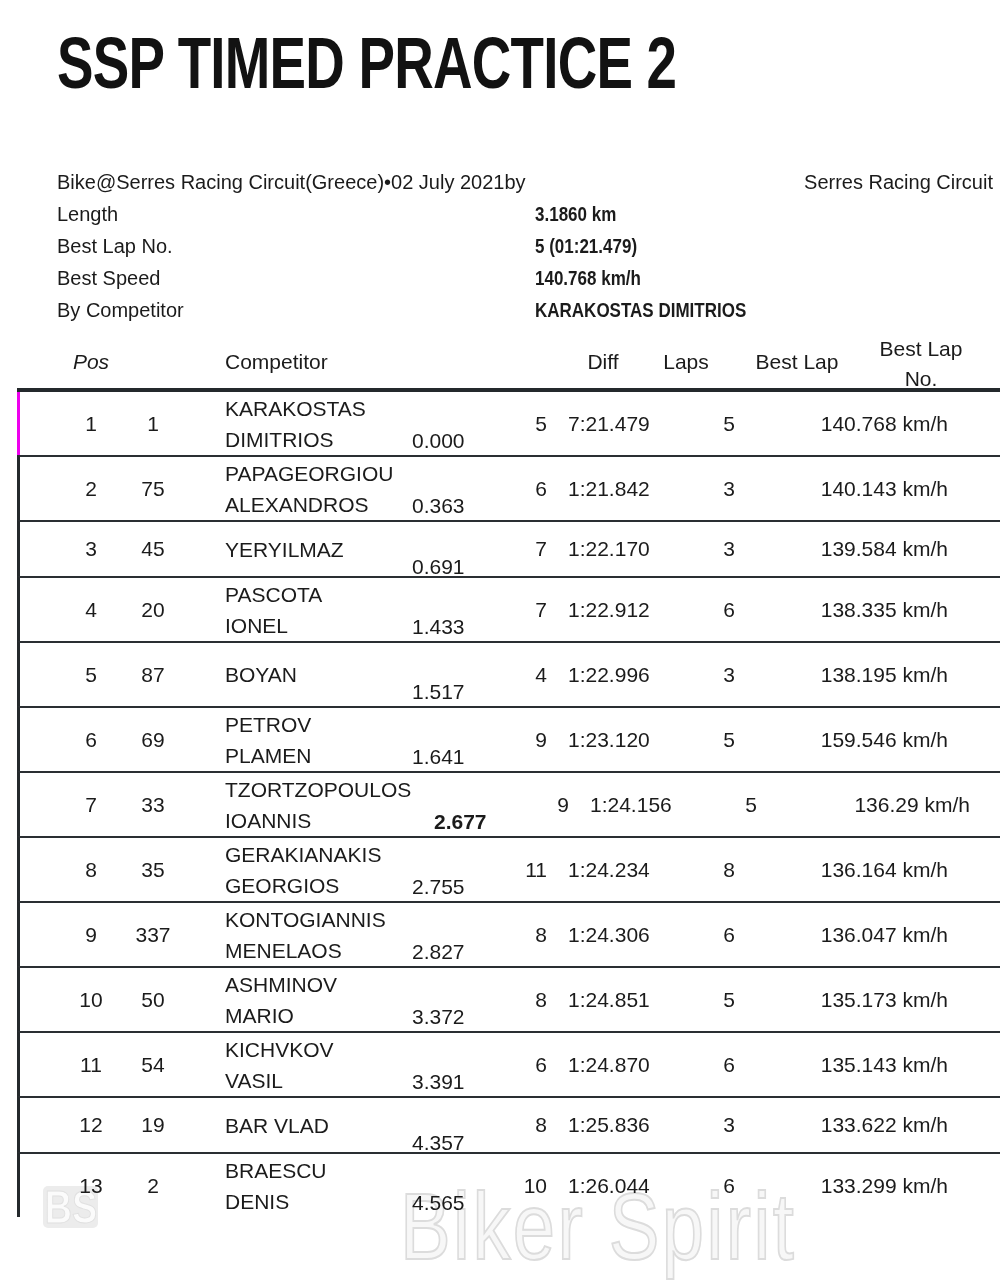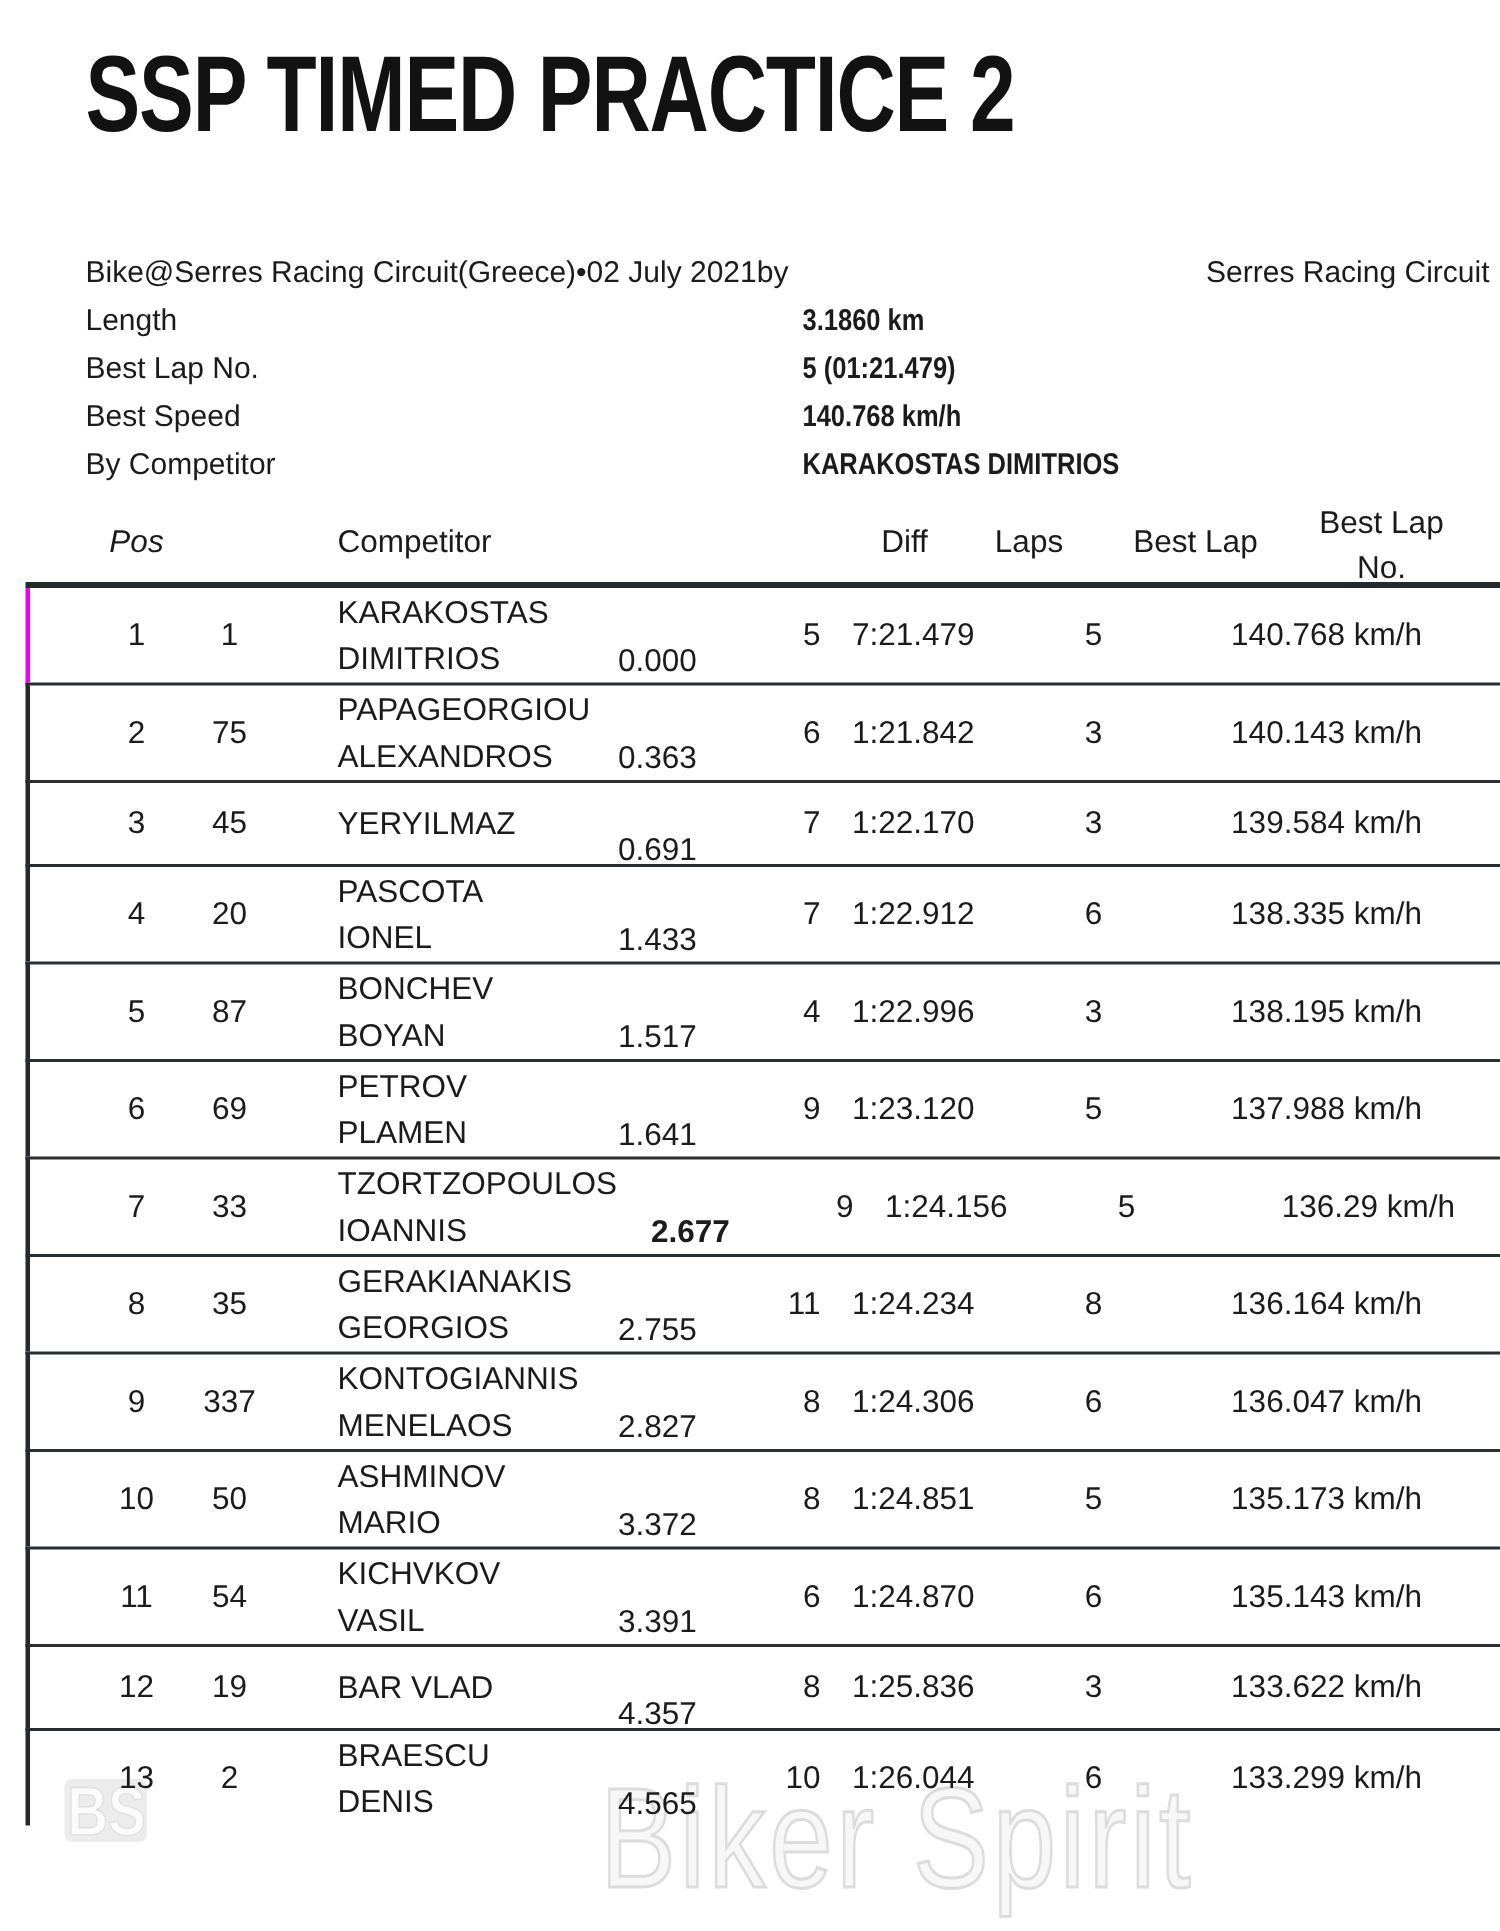--- a/index.html
+++ b/index.html
@@ -163,21 +163,20 @@
       <div class="c sp2"></div>
       <div class="c c-bestlap">1:22.912</div>
       <div class="c c-blno">6</div>
       <div class="c c-speed">138.335 km/h</div>
     </div>
     <div class="row">
       <div class="c c-pos">5</div>
       <div class="c c-no">87</div>
       <div class="c sp1"></div>
       <div class="c c-name">
-        <div>BONCHEV</div>
         <div>BOYAN</div>
       </div>
       <div class="c c-diff">1.517</div>
       <div class="c c-laps">4</div>
       <div class="c sp2"></div>
       <div class="c c-bestlap">1:22.996</div>
       <div class="c c-blno">3</div>
       <div class="c c-speed">138.195 km/h</div>
     </div>
     <div class="row">
@@ -186,21 +185,21 @@
       <div class="c sp1"></div>
       <div class="c c-name">
         <div>PETROV</div>
         <div>PLAMEN</div>
       </div>
       <div class="c c-diff">1.641</div>
       <div class="c c-laps">9</div>
       <div class="c sp2"></div>
       <div class="c c-bestlap">1:23.120</div>
       <div class="c c-blno">5</div>
-      <div class="c c-speed">137.988 km/h</div>
+      <div class="c c-speed">159.546 km/h</div>
     </div>
     <div class="row">
       <div class="c c-pos">7</div>
       <div class="c c-no">33</div>
       <div class="c sp1"></div>
       <div class="c c-name">
         <div>TZORTZOPOULOS</div>
         <div>IOANNIS</div>
       </div>
       <div class="c c-diff">2.677</div>

